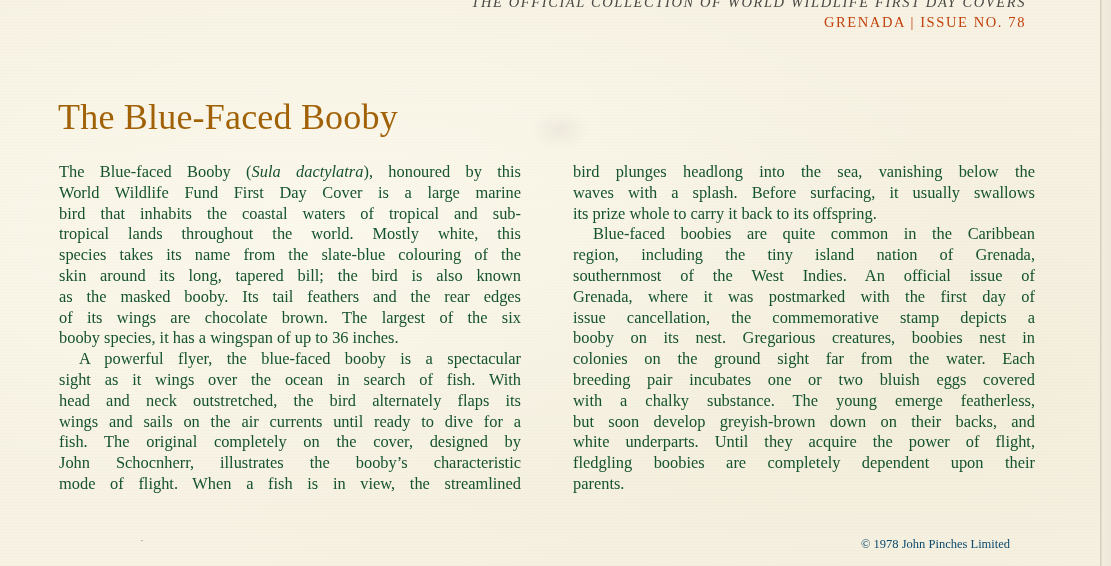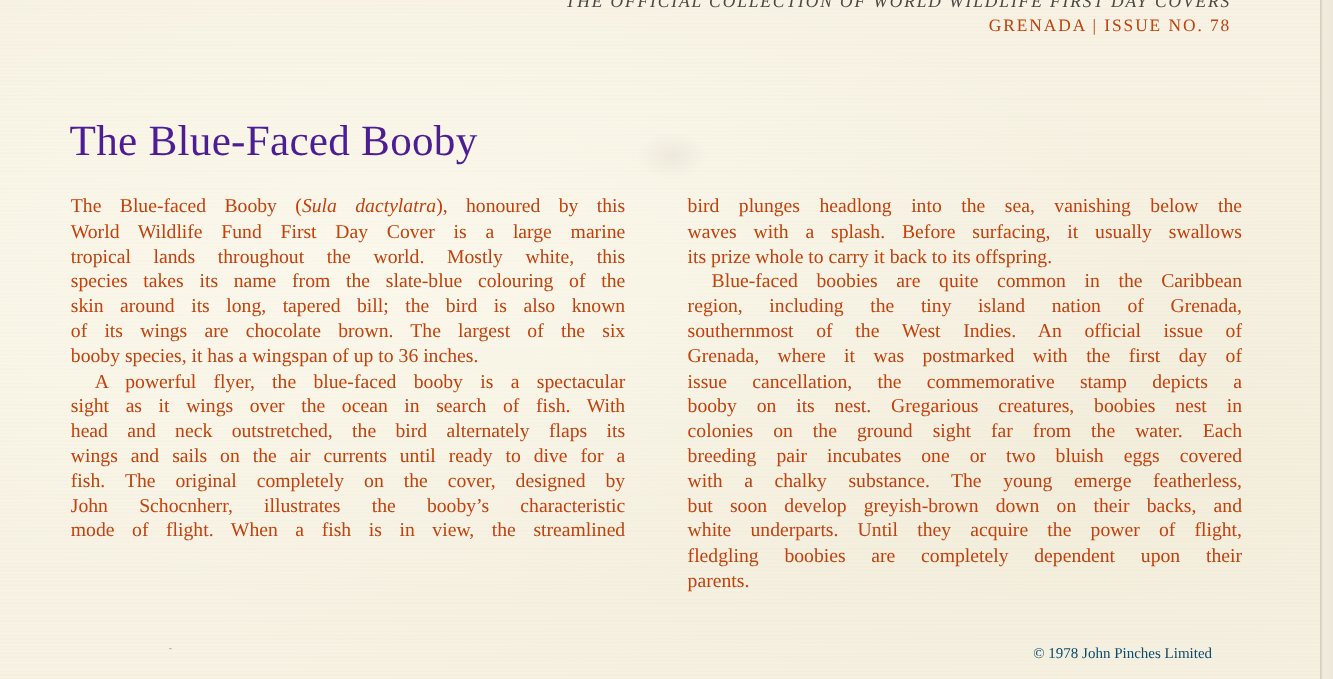--- a/index.html
+++ b/index.html
@@ -56,33 +56,33 @@
       font-size: 14.5px;
       letter-spacing: 1.6px;
       color: #c2410c;
       white-space: nowrap;
     }
     .title {
       position: absolute;
       left: 58px;
       top: 96px;
       font-size: 36px;
-      color: #4c1d95;
+      color: #a16207;
       letter-spacing: 0.2px;
       white-space: nowrap;
       margin: 0;
       font-weight: normal;
     }
     .col {
       position: absolute;
       top: 162px;
       width: 462px;
       font-size: 16.4px;
       line-height: 20.8px;
-      color: #c2410c;
+      color: #14532d;
     }
     .col-left { left: 59px; }
     .col-right { left: 573px; }
     .line {
       display: block;
       white-space: nowrap;
       text-align-last: justify;
       text-align: justify;
       height: 20.8px;
     }
@@ -116,23 +116,25 @@
 <div class="speck"></div>
 
 <div class="header-line1">THE OFFICIAL COLLECTION OF WORLD WILDLIFE FIRST DAY COVERS</div>
 <div class="header-line2">GRENADA | ISSUE NO. 78</div>
 
 <h1 class="title">The Blue-Faced Booby</h1>
 
 <div class="col col-left">
   <span class="line"><span>The Blue-faced Booby (</span><i>Sula dactylatra</i><span>), honoured by this</span></span>
   <span class="line">World Wildlife Fund First Day Cover is a large marine</span>
+  <span class="line">bird that inhabits the coastal waters of tropical and sub-</span>
   <span class="line">tropical lands throughout the world. Mostly white, this</span>
   <span class="line">species takes its name from the slate-blue colouring of the</span>
   <span class="line">skin around its long, tapered bill; the bird is also known</span>
+  <span class="line">as the masked booby. Its tail feathers and the rear edges</span>
   <span class="line">of its wings are chocolate brown. The largest of the six</span>
   <span class="line last">booby species, it has a wingspan of up to 36 inches.</span>
   <span class="line indent">A powerful flyer, the blue-faced booby is a spectacular</span>
   <span class="line">sight as it wings over the ocean in search of fish. With</span>
   <span class="line">head and neck outstretched, the bird alternately flaps its</span>
   <span class="line">wings and sails on the air currents until ready to dive for a</span>
   <span class="line">fish. The original completely on the cover, designed by</span>
   <span class="line">John Schocnherr, illustrates the booby’s characteristic</span>
   <span class="line">mode of flight. When a fish is in view, the streamlined</span>
 </div>

